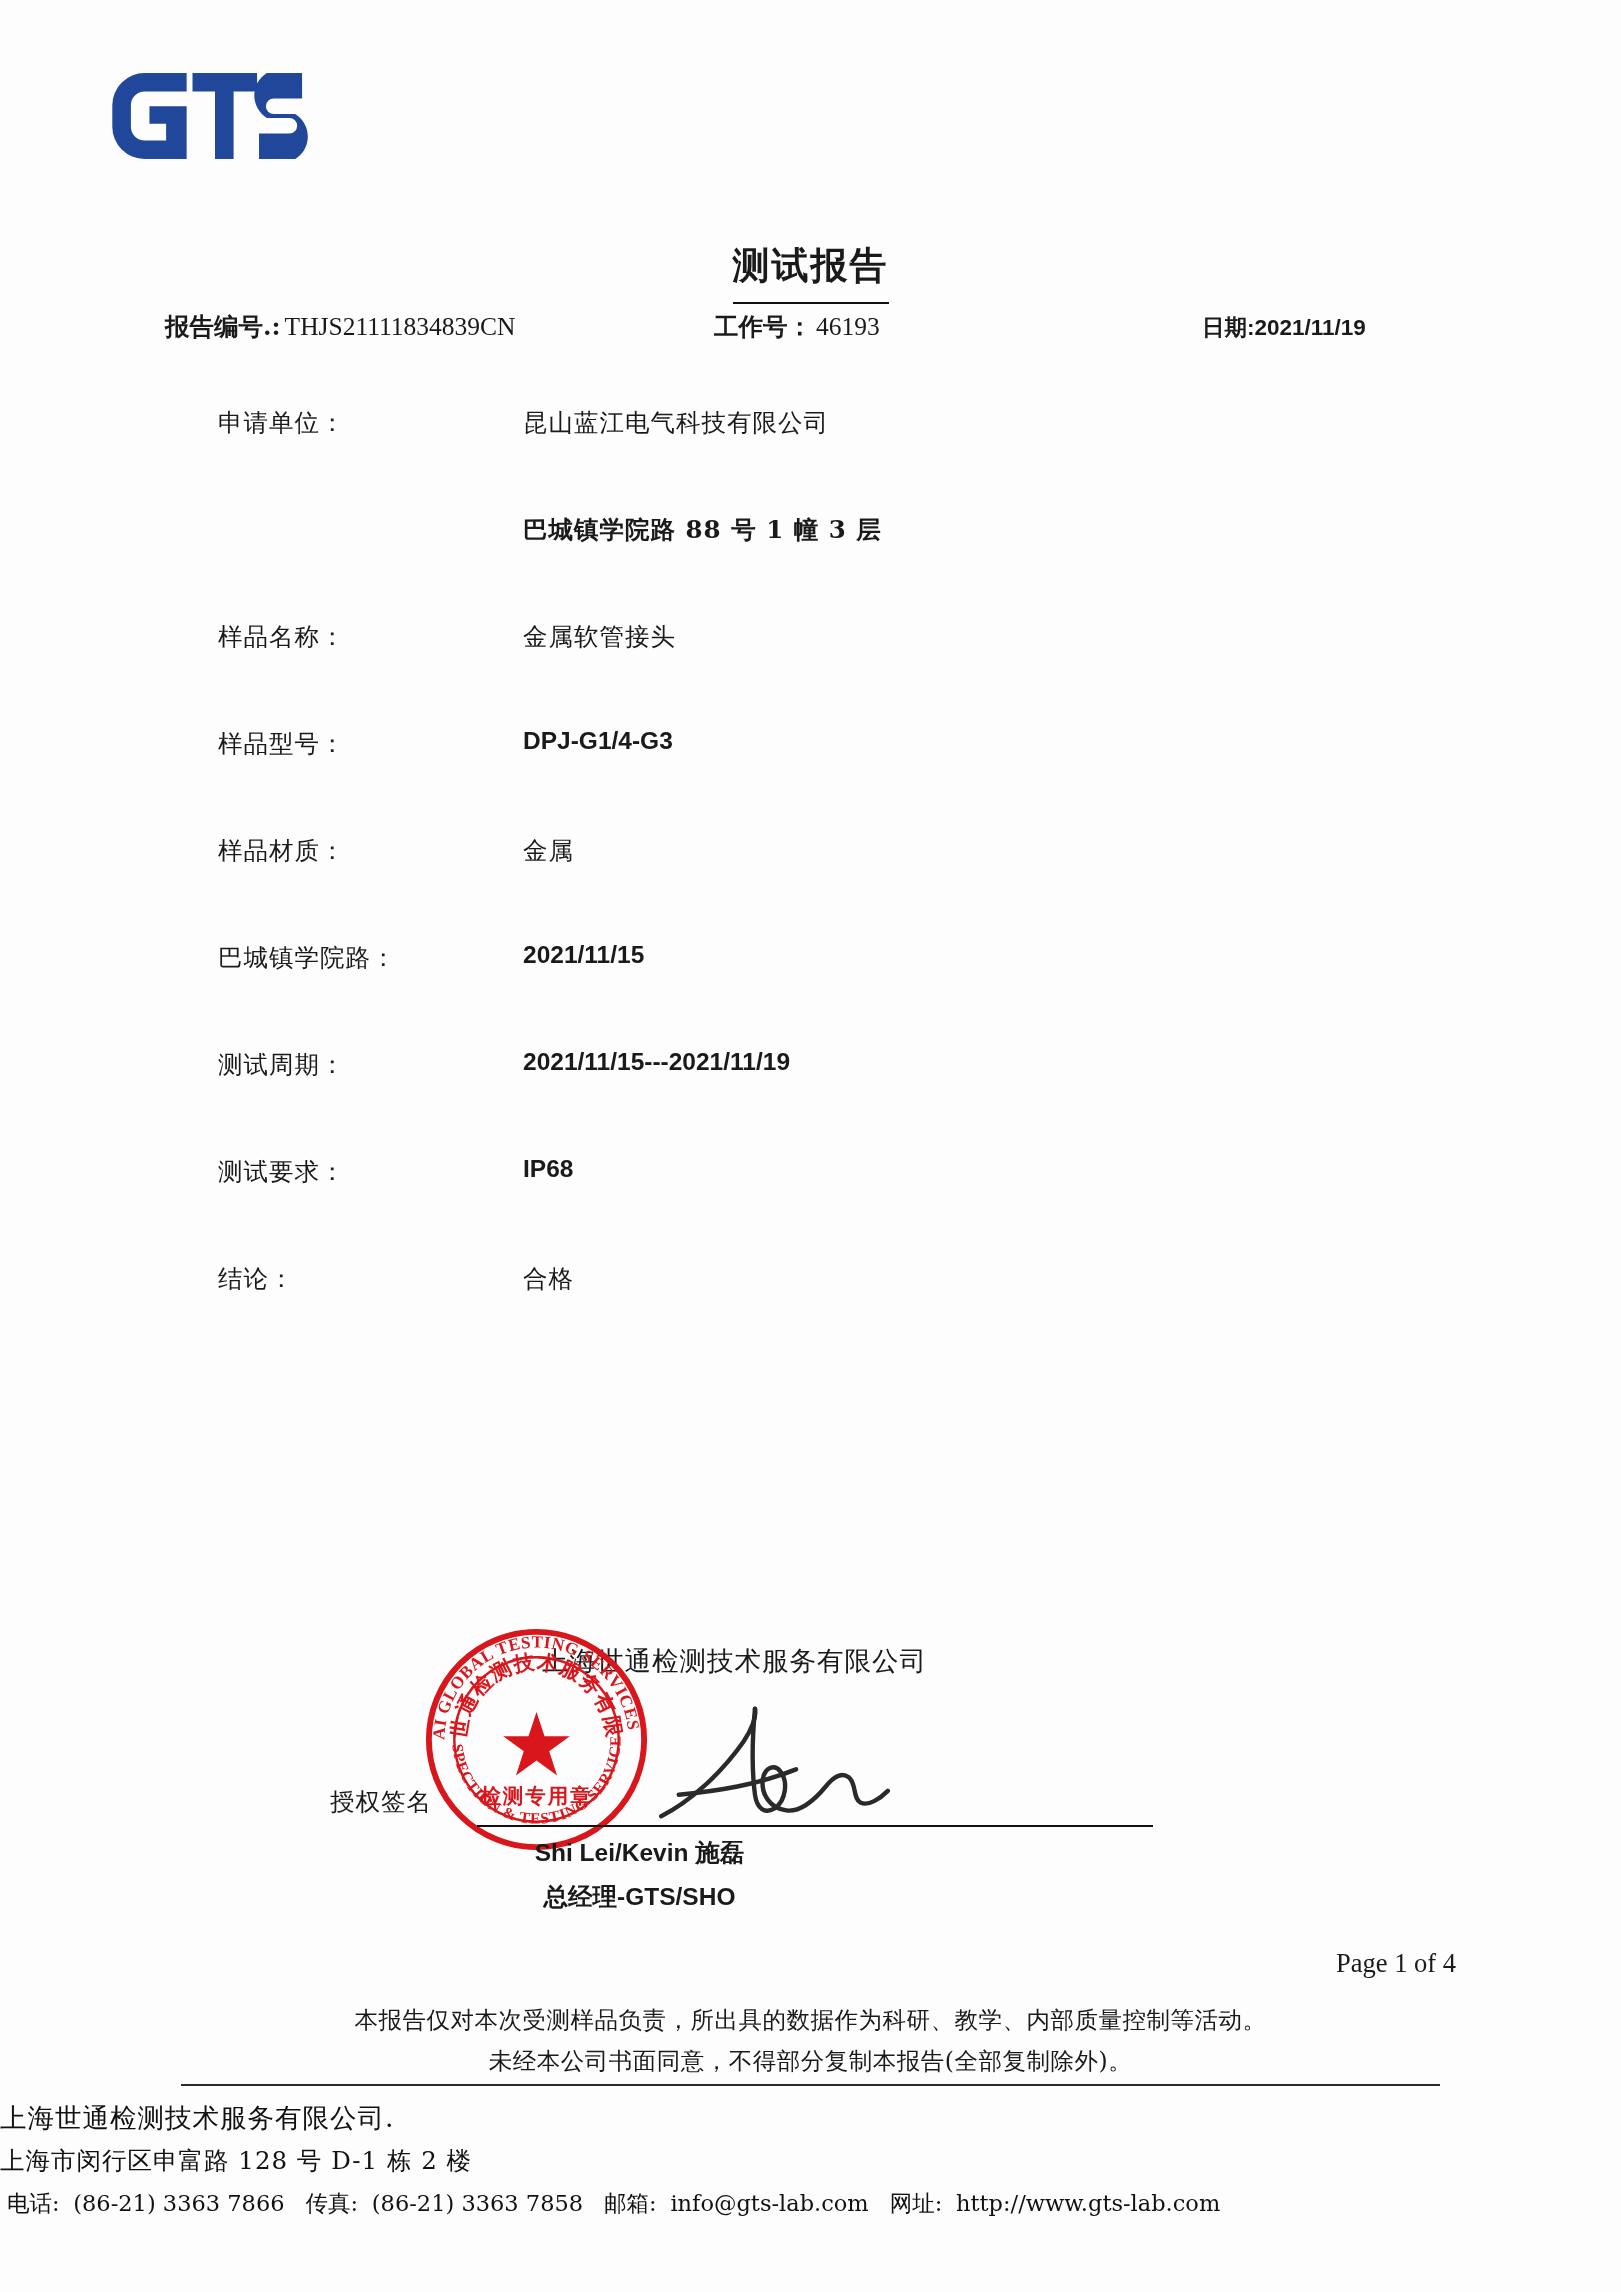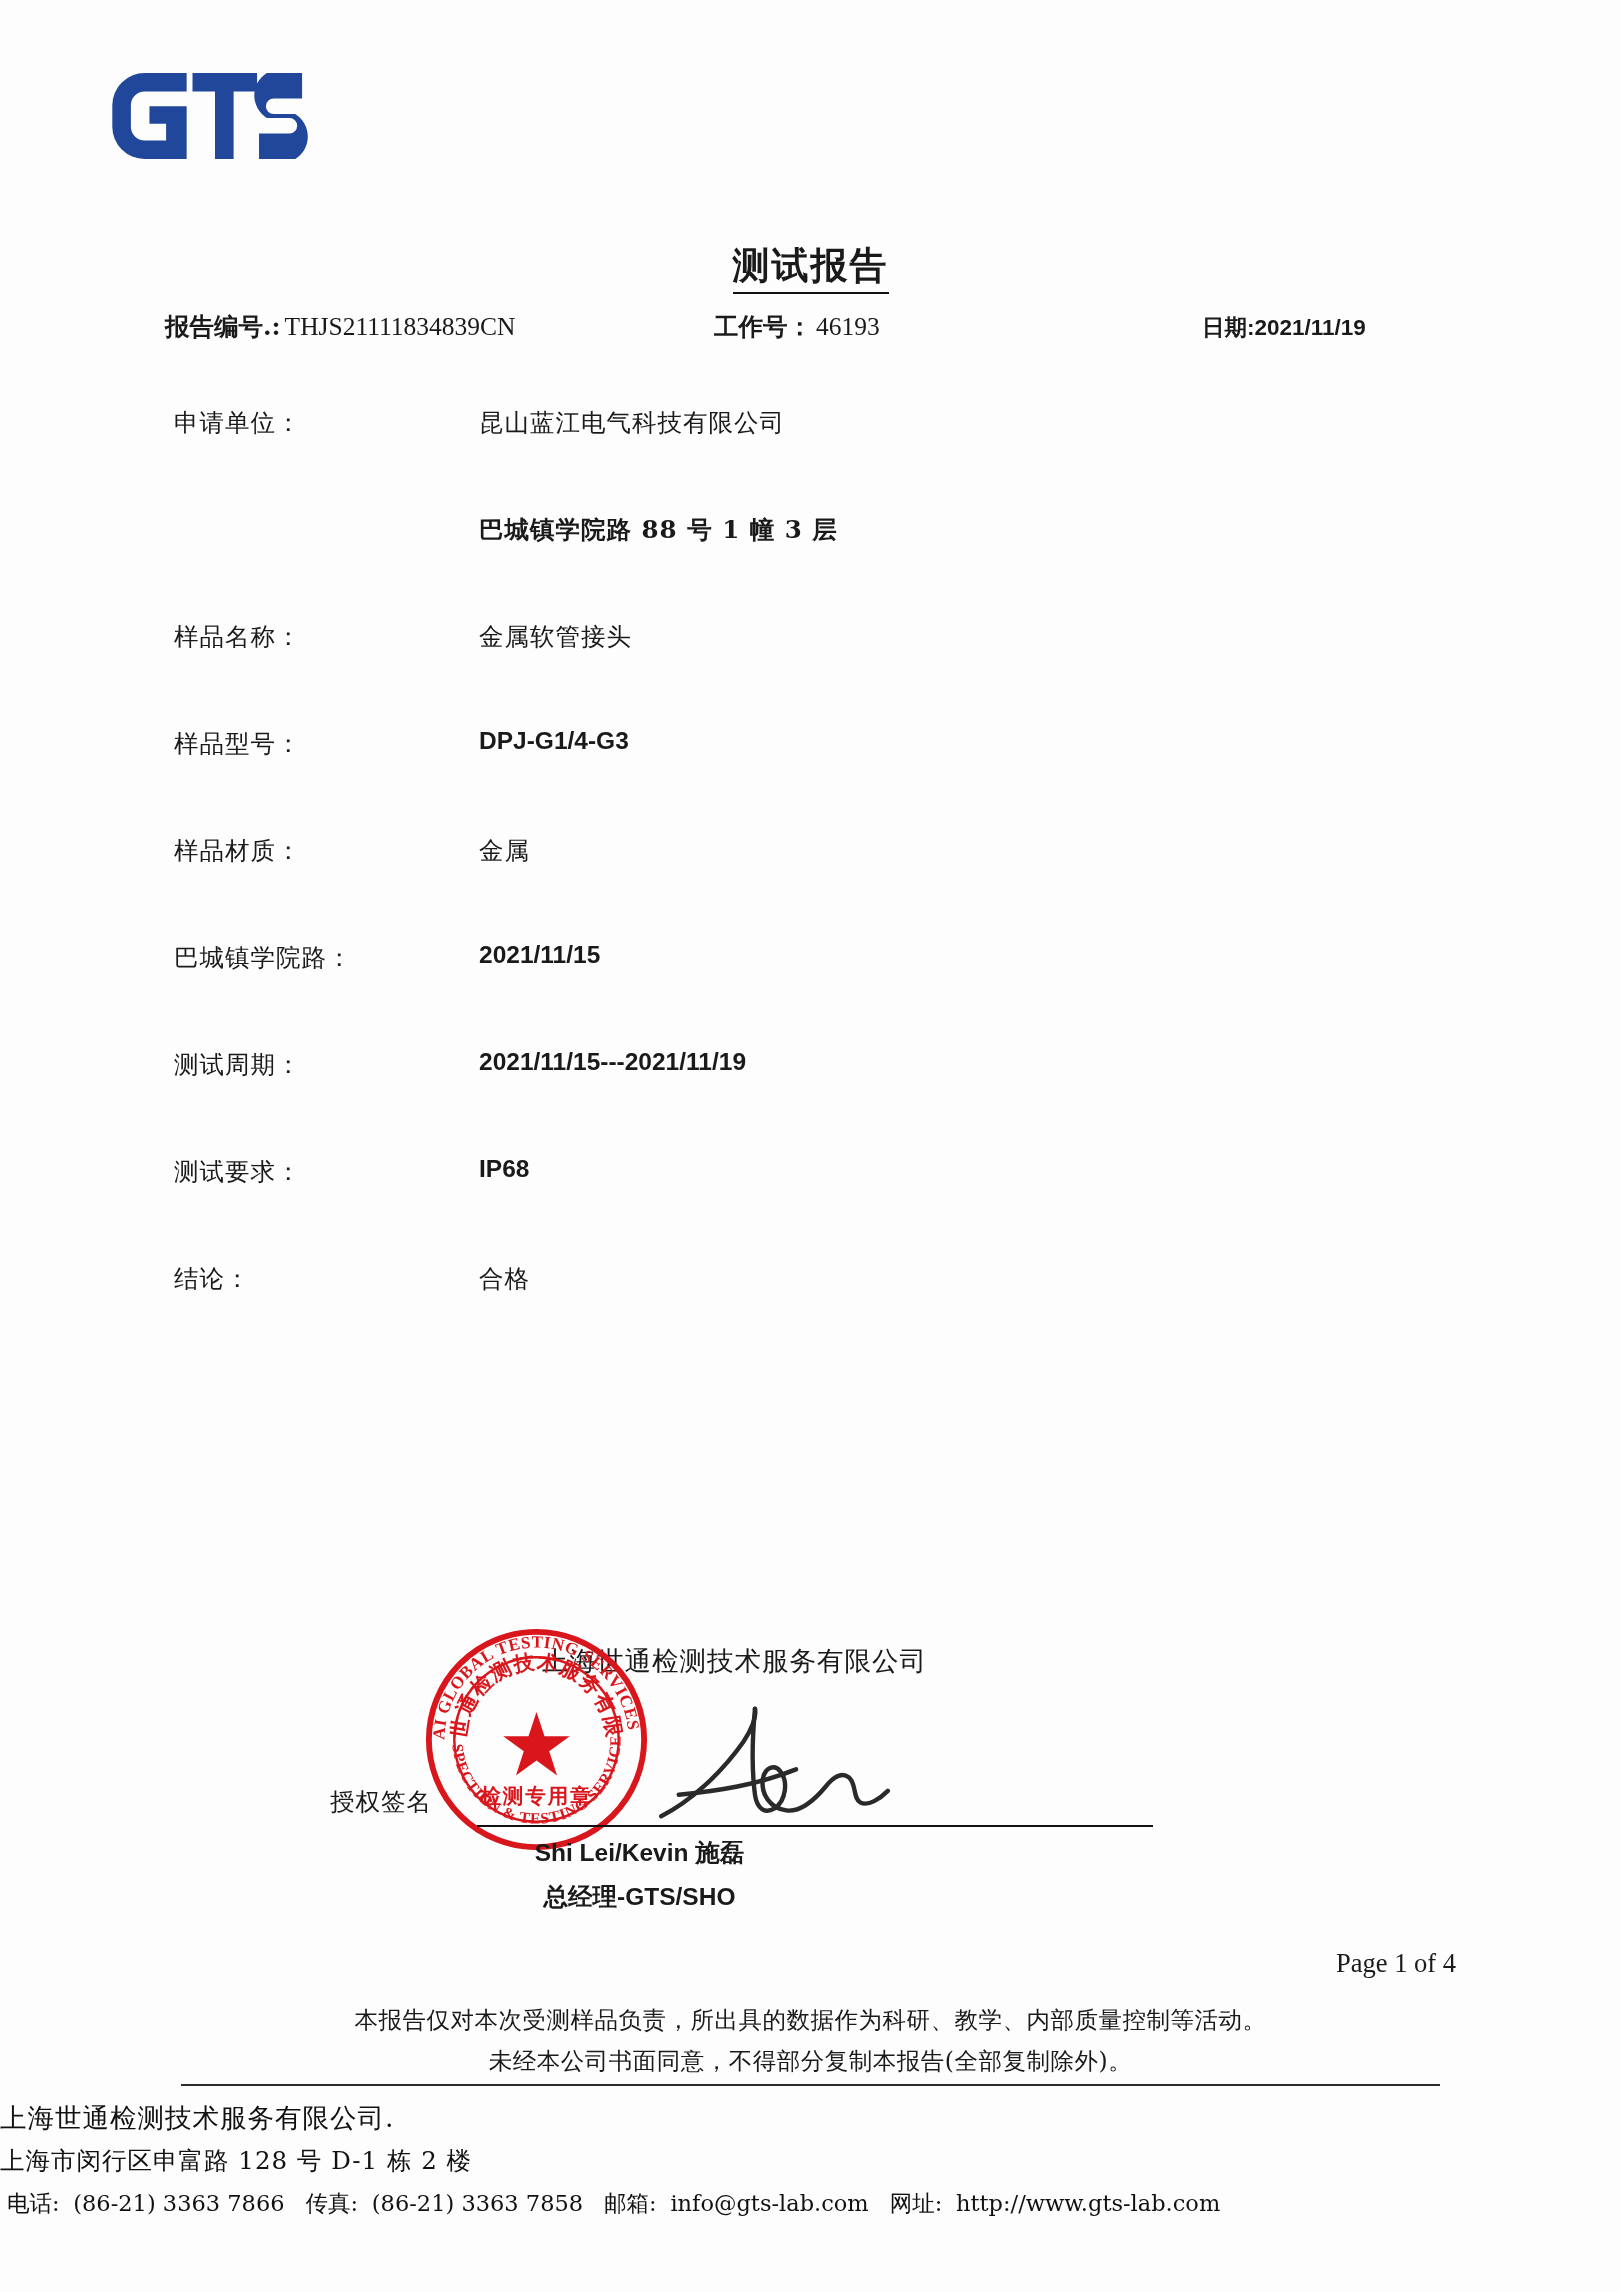--- a/index.html
+++ b/index.html
@@ -36,21 +36,21 @@
     top: 241px;
     width: 1621px;
     text-align: center;
   }
   #title .t {
     font-family: "DejaVu Serif", "Liberation Serif", serif;
     font-size: 37px;
     font-weight: 700;
     letter-spacing: 2px;
     border-bottom: 2px solid #111;
-    padding-bottom: 5px;
+    padding-bottom: 15px;
   }
 
   
   #meta {
     position: absolute;
     top: 310px;
     left: 165px;
     width: 1304px;
     height: 33px;
   }
@@ -77,20 +77,21 @@
   
   #fields {
     position: absolute;
     left: 0;
     top: 406px;
     width: 1621px;
   }
   .row {
     position: relative;
     height: 107px;
+    margin-left: 44px;
   }
   .row .label {
     position: absolute;
     left: 174px;
     top: 0;
     font-family: "DejaVu Serif", "Liberation Serif", serif;
     font-size: 24.5px;
     letter-spacing: 1px;
     white-space: nowrap;
   }

